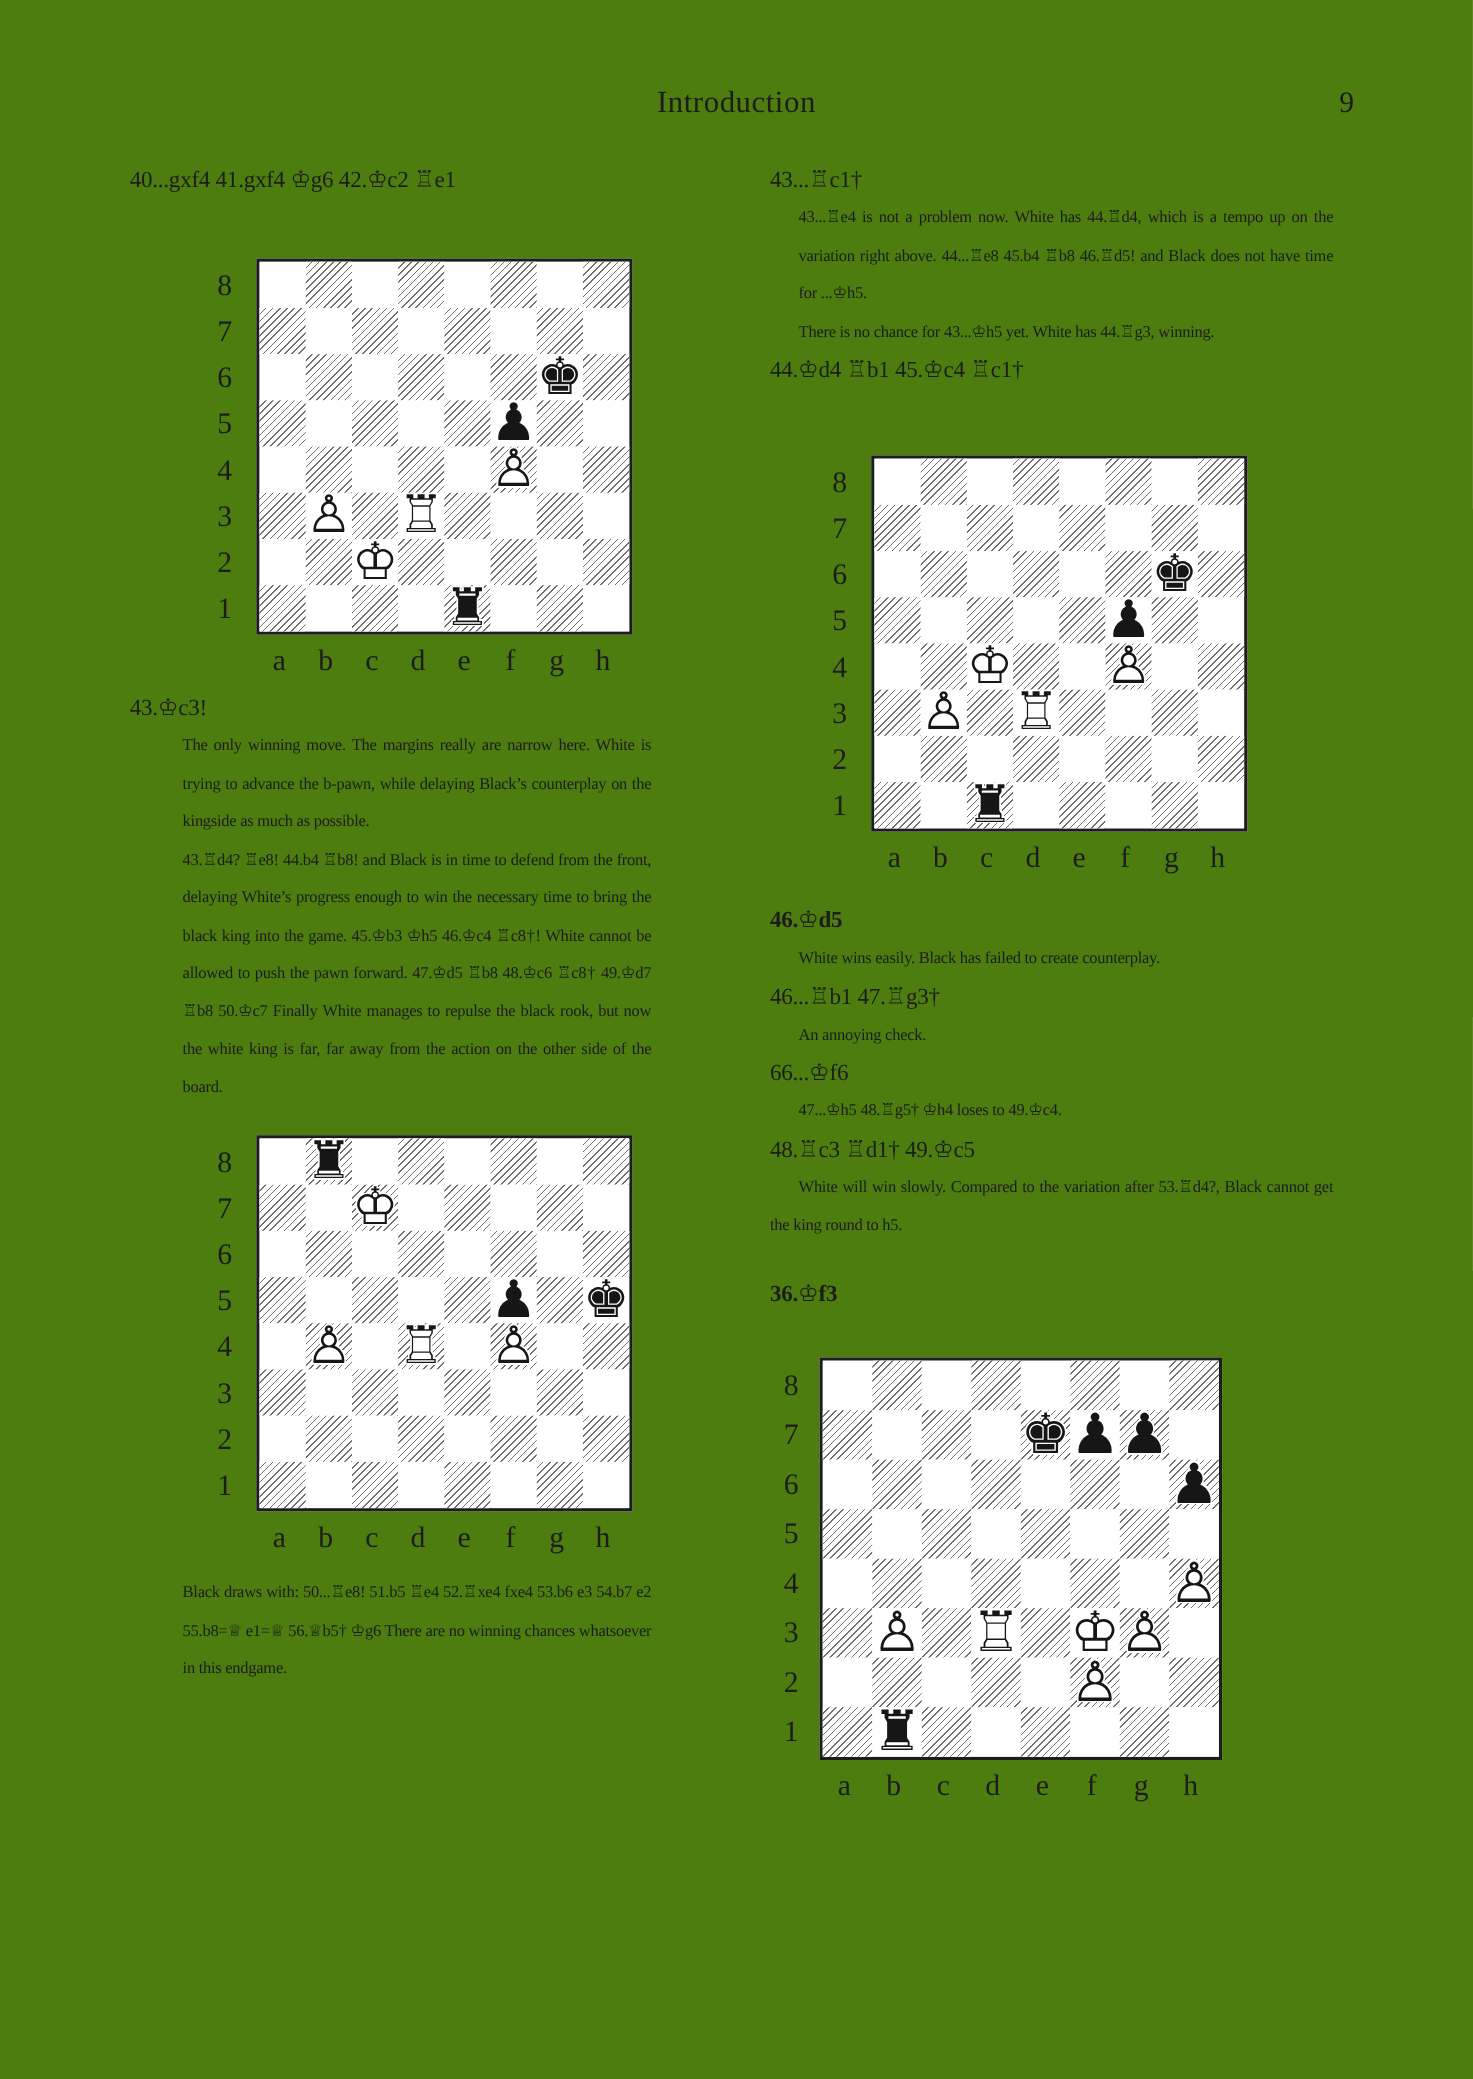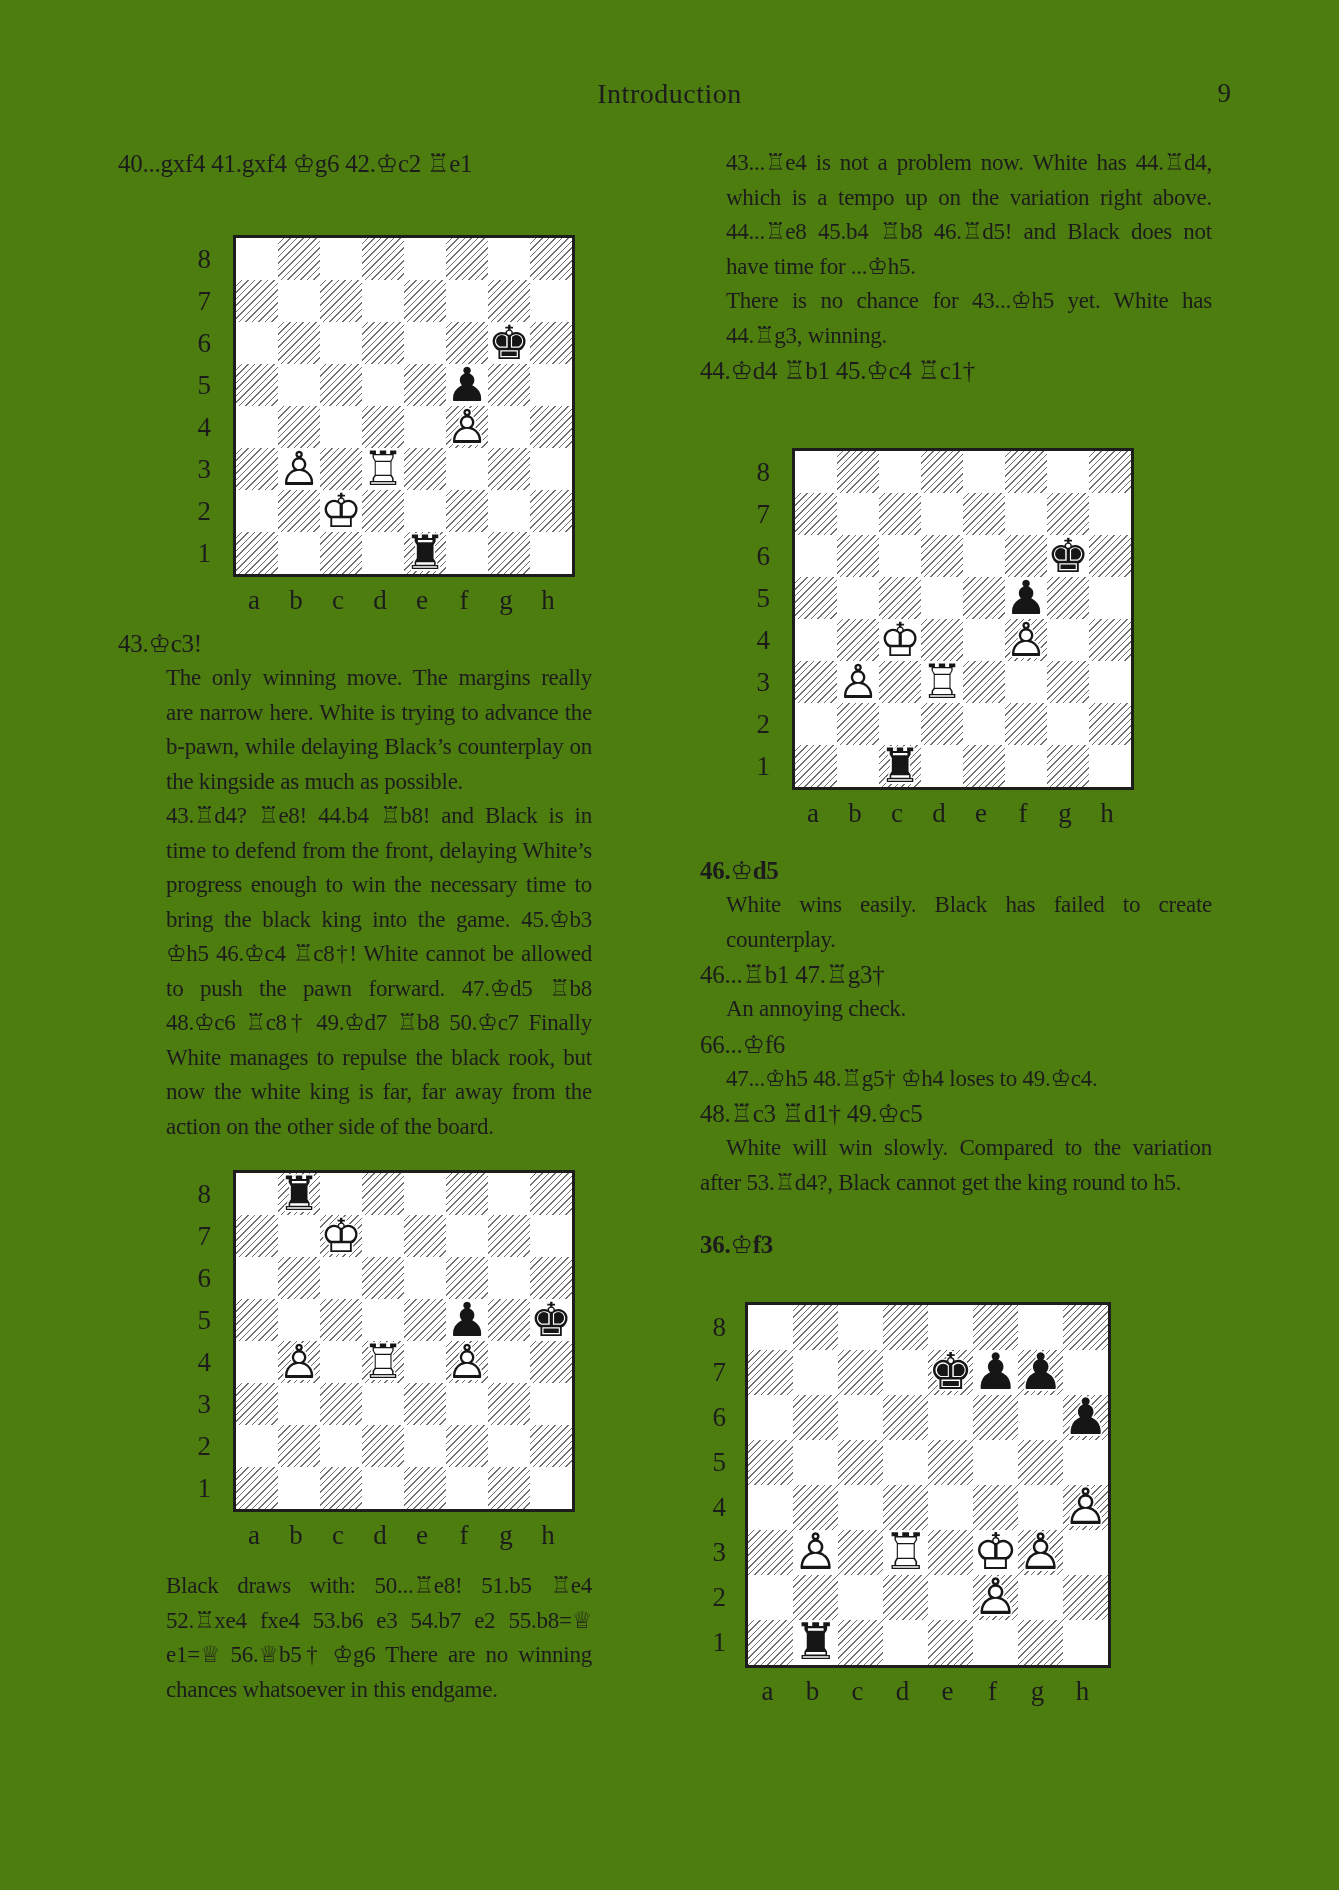--- a/index.html
+++ b/index.html
@@ -16,26 +16,26 @@
     position:absolute;left:0;width:100%;text-align:center;
     font-size:28px;letter-spacing:.5px;
   }
   .page-number{position:absolute;right:108px;top:0;font-size:27px;}
 
   .col{position:absolute;top:146px;}
   .col-left{left:118px;width:474px;}
   .col-right{left:700px;width:512px;}
 
   .move-line{
-    font-size:25px;line-height:35px;letter-spacing:-.25px;
+    font-size:21px;line-height:35px;letter-spacing:-.25px;
     white-space:nowrap;
   }
   .bold{font-weight:bold;}
   .para{
-    font-size:23px;line-height:34.5px;letter-spacing:-.25px;
+    font-size:15px;line-height:34.5px;letter-spacing:-.25px;
     text-align:justify;margin:0;
   }
   .col-left .para{margin-left:48px;width:426px;}
   .col-right .para{margin-left:26px;width:486px;}
   .col-right .para.flush{margin-left:0;width:512px;text-indent:26px;}
 
   .mt-heading43{margin-top:10px;}
   .mt-para-black-draws{margin-top:18px;}
   .mt-heading46{margin-top:24px;font-weight:bold;}
   .mt-heading36{margin-top:27px;}
@@ -309,20 +309,21 @@
             <div class="file-label">e</div>
             <div class="file-label">f</div>
             <div class="file-label">g</div>
             <div class="file-label">h</div>
           </div></div></div>
 
     <p class="para mt-para-black-draws">Black draws with: 50...♖e8! 51.b5 ♖e4 52.♖xe4 fxe4 53.b6 e3 54.b7 e2 55.b8=♕ e1=♕ 56.♕b5† ♔g6 There are no winning chances whatsoever in this endgame.</p>
   </div>
 
   <div class="col col-right">
+    <div class="move-line">43...♖c1†</div>
     <p class="para">43...♖e4 is not a problem now. White has 44.♖d4, which is a tempo up on the variation right above. 44...♖e8 45.b4 ♖b8 46.♖d5! and Black does not have time for ...♔h5.</p>
     <p class="para">There is no chance for 43...♔h5 yet. White has 44.♖g3, winning.</p>
     <div class="move-line">44.♔d4 ♖b1 45.♔c4 ♖c1†</div>
 
     <div class="diagram" id="diagram-3"><div class="board-area" style="--sq: 42px;"><div class="board-top">
             <div class="rank-col">
               <div class="rank-label">8</div>
               <div class="rank-label">7</div>
               <div class="rank-label">6</div>
               <div class="rank-label">5</div>

